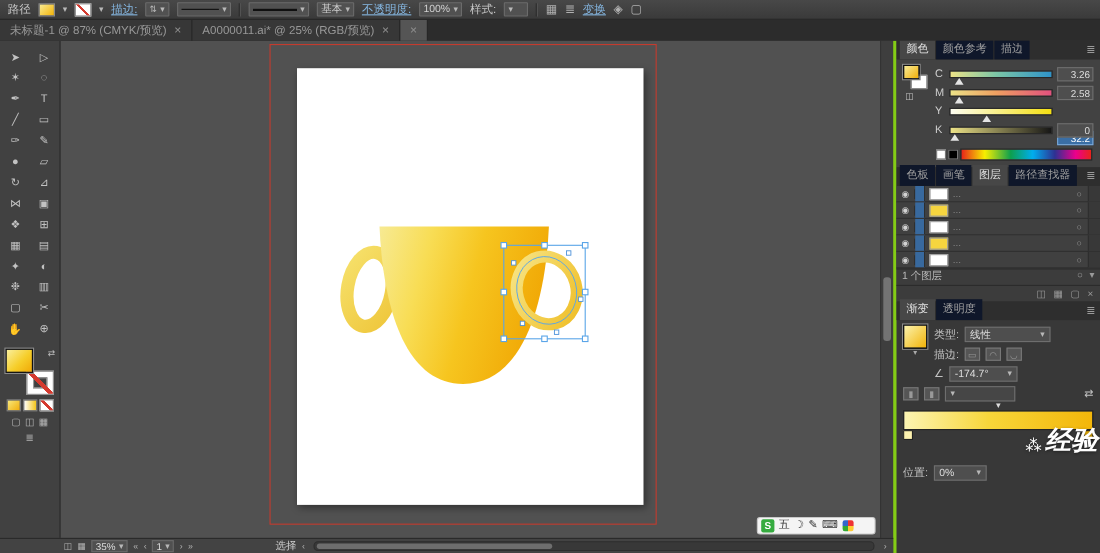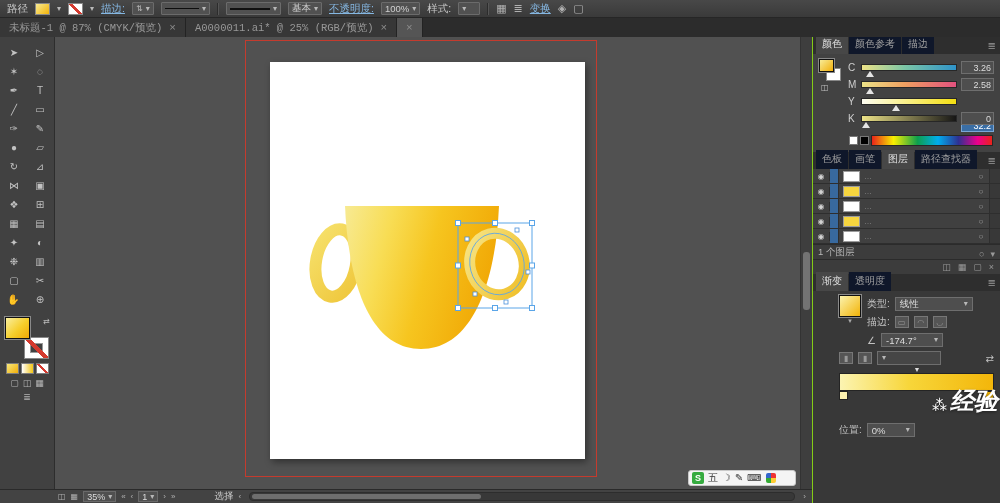--- a/index.html
+++ b/index.html
@@ -15,21 +15,21 @@
 .mini-swatch{width:15px;height:12px;border:1px solid #8a8a8a;position:relative;display:inline-block;}
 .fill-mini{background:linear-gradient(135deg,#f8eb94,#f2b307);}
 .stroke-mini{background:#fff;}
 .stroke-mini::after{content:"";position:absolute;inset:0;background:linear-gradient(45deg,transparent 43%,#d43a2f 43%,#d43a2f 57%,transparent 57%);}
 .cb-icon{color:#b0b0b0;font-size:11px;}
 .cb-sep{width:1px;height:12px;border-left:1px solid #2c2c2c;border-right:1px solid #555;}
 .line-sample{width:40px;height:2px;background:#101010;}
 .line-thin{width:34px;height:1px;background:#0e0e0e;}
 
 
-.tab-bar{position:absolute;top:18px;left:0;right:0;height:19px;background:#2c2c2c;display:flex;z-index:9;font-family:Liberation Mono, monospace;}
+.tab-bar{position:absolute;top:18px;left:0;right:0;height:19px;background:#2c2c2c;display:flex;z-index:9;}
 .tab{display:flex;align-items:center;gap:7px;padding:0 9px;background:#373737;border-right:1px solid #232323;color:#989898;font-size:10.5px;}
 .tab.active{background:#555;color:#dedede;}
 .tab-close{font-size:11px;color:#8d8d8d;}
 
 
 .toolbar{position:absolute;top:37px;left:0;width:55px;bottom:14px;background:#414141;border-right:1px solid #2d2d2d;padding-top:6px;z-index:8;}
 .tool-grid{display:grid;grid-template-columns:26px 26px;justify-content:center;}
 .tool{height:19px;display:flex;align-items:center;justify-content:center;color:#c2c2c2;font-size:10px;cursor:pointer;}
 .fs-widget{position:relative;width:46px;height:42px;margin:8px auto 4px;}
 .fs-stroke{position:absolute;right:1px;bottom:0;width:25px;height:22px;background:#fff;border:1px solid #888;}
@@ -52,21 +52,21 @@
 .v-scroll{position:absolute;top:0;right:0;bottom:0;width:12px;background:#3e3e3e;border-left:1px solid #333;}
 .v-thumb{position:absolute;left:2px;right:2px;top:215px;height:58px;background:#737373;border-radius:3px;}
 
 
 .ime-bar{position:absolute;left:633px;top:433px;width:108px;height:16px;background:#f4f4f4;border:1px solid #c9c9c9;border-radius:3px;display:flex;align-items:center;gap:4px;padding:0 3px;z-index:6;}
 .ime-s{width:12px;height:12px;background:#35ab3f;border-radius:2px;color:#fff;font-size:9px;font-weight:bold;display:flex;align-items:center;justify-content:center;}
 .ime-item{font-size:10px;color:#333;line-height:1;}
 .ime-pal{width:10px;height:10px;border-radius:2px;background:conic-gradient(#e33 0 25%,#fc3 0 50%,#3a3 0 75%,#36c 0);}
 
 
-.right-panel{position:absolute;top:37px;right:0;width:188px;bottom:0;background:#383838;border-left:1px solid #84cc16;font-size:10px;z-index:7;}
+.right-panel{position:absolute;top:37px;right:0;width:188px;bottom:0;background:#383838;border-left:3px solid #84cc16;font-size:10px;z-index:7;}
 .rp-tabrow{height:17px;background:#2e2e2e;display:flex;align-items:flex-end;gap:1px;padding-left:3px;position:relative;}
 .ptab{padding:2px 6px 3px;background:#0f172a;color:#9f9f9f;font-size:10px;cursor:pointer;}
 .ptab.active{background:#474747;color:#e0e0e0;}
 .pmenu{position:absolute;right:4px;top:3px;color:#9a9a9a;font-size:10px;}
 .color-body{background:#424242;padding:5px 6px 6px;display:flex;gap:5px;}
 .c-fs{position:relative;width:24px;height:34px;flex:none;}
 .c-fs-fill{position:absolute;left:0;top:0;width:15px;height:13px;background:linear-gradient(135deg,#f8ec98,#f1ae08);border:1px solid #111;box-shadow:0 0 0 1px #888;}
 .c-fs-stroke{position:absolute;left:7px;top:9px;width:15px;height:13px;background:#fff;border:1px solid #888;}
 .c-lock{position:absolute;left:2px;top:24px;font-size:8px;color:#c2c2c2;}
 .ch-col{flex:1;}
@@ -86,25 +86,25 @@
 .spec-bar{flex:1;height:11px;border:1px solid #272727;background:linear-gradient(90deg,#e8231a,#f7ef00 18%,#0d9f4e 38%,#00adee 55%,#2e3192 72%,#ec008c 88%,#e8231a);}
 
 .layers-list{background:#3f3f3f;}
 .layer-row{display:flex;align-items:center;height:15px;border-bottom:1px solid #2e2e2e;background:#404040;cursor:pointer;}
 .l-eye{width:17px;text-align:center;font-size:8px;color:#d2d2d2;border-right:1px solid #2e2e2e;}
 .l-sel{width:9px;height:100%;background:#38699e;border-right:1px solid #2e2e2e;}
 .l-thumb{width:17px;height:11px;border:1px solid #9c9c9c;margin:0 4px;}
 .l-name{flex:1;color:#8f8f8f;font-size:8px;letter-spacing:1px;}
 .l-target{width:16px;text-align:center;color:#a2a2a2;font-size:8px;}
 .l-edit{width:11px;height:100%;background:#383838;border-left:1px solid #2e2e2e;}
-.layers-footer{height:15px;display:flex;align-items:flex-end;gap:6px;padding:0 5px;background:#3c3c3c;border-top:1px solid #2b2b2b;font-size:9.5px;color:#b8b8b8;}
+.layers-footer{height:15px;display:flex;align-items:flex-start;gap:6px;padding:0 5px;background:#3c3c3c;border-top:1px solid #2b2b2b;font-size:9.5px;color:#b8b8b8;}
 .lf-icons{margin-left:auto;display:flex;gap:6px;color:#9a9a9a;font-size:9px;}
 .layers-iconbar{height:15px;display:flex;align-items:center;justify-content:flex-end;gap:7px;background:#3c3c3c;border-top:1px solid #2b2b2b;color:#9a9a9a;font-size:9px;padding:0 6px;}
 
-.grad-body{padding:4px 6px;position:relative;margin-left:20px;}
+.grad-body{padding:4px 6px;position:relative;}
 .grad-top{display:flex;gap:6px;}
 .grad-swatch{width:22px;height:22px;border:1px solid #111;box-shadow:0 0 0 1px #8a8a8a;background:linear-gradient(135deg,#fbf3ae,#f2b307);flex:none;}
 .grad-swatch-chev{font-size:7px;color:#aaa;text-align:center;}
 .grad-rows{flex:1;}
 .g-row{display:flex;align-items:center;gap:5px;height:18px;font-size:10px;color:#c2c2c2;}
 .g-label{color:#c2c2c2;}
 .dd{height:14px;background:#4e4e4e;border:1px solid #6e6e6e;display:inline-flex;align-items:center;justify-content:space-between;gap:4px;padding:0 4px;font-size:9.5px;color:#ddd;}
 .dd.dim{color:#8a8a8a;background:#464646;}
 .g-mini{width:14px;height:12px;border:1px solid #777;background:#555;display:inline-flex;align-items:center;justify-content:center;font-size:8px;color:#999;}
 .ramp-wrap{margin-top:6px;position:relative;}
@@ -118,21 +118,21 @@
 
 .wm-logo{position:absolute;right:2px;top:352px;z-index:6;color:#fff;display:flex;align-items:flex-end;gap:3px;text-shadow:0 1px 3px rgba(0,0,0,.45);}
 .wm-paw{font-size:15px;line-height:1;}
 .wm-logo-text{font-size:24px;font-weight:bold;font-style:italic;line-height:1;}
 .wm-site{position:absolute;left:12px;top:394px;z-index:6;color:#fff;font-size:17px;font-weight:bold;letter-spacing:.4px;text-shadow:0 1px 3px rgba(0,0,0,.45);}
 
 
 .status-bar{position:absolute;left:0;bottom:0;height:14px;width:812px;background:#434343;border-top:1px solid #2a2a2a;display:flex;align-items:center;gap:5px;padding:0 6px 0 58px;font-size:9.5px;color:#c0c0c0;z-index:9;}
 .sb-box{height:11px;background:#505050;border:1px solid #6a6a6a;display:inline-flex;align-items:center;gap:3px;padding:0 3px;font-size:9px;color:#ddd;}
 .sb-icon{font-size:8px;color:#b0b0b0;}
-.sb-mode{margin-left:34px;color:#cfcfcf;}
+.sb-mode{margin-left:70px;color:#cfcfcf;}
 .sb-scroll{flex:1;height:9px;background:#383838;border:1px solid #2d2d2d;border-radius:4px;position:relative;margin:0 3px;}
 .sb-thumb{position:absolute;left:2px;top:1px;width:42%;height:5px;background:#6e6e6e;border-radius:3px;}
 </style>
 </head>
 <body>
 
 <div class="app">
 
   <div class="control-bar">
     <span>路径</span>

